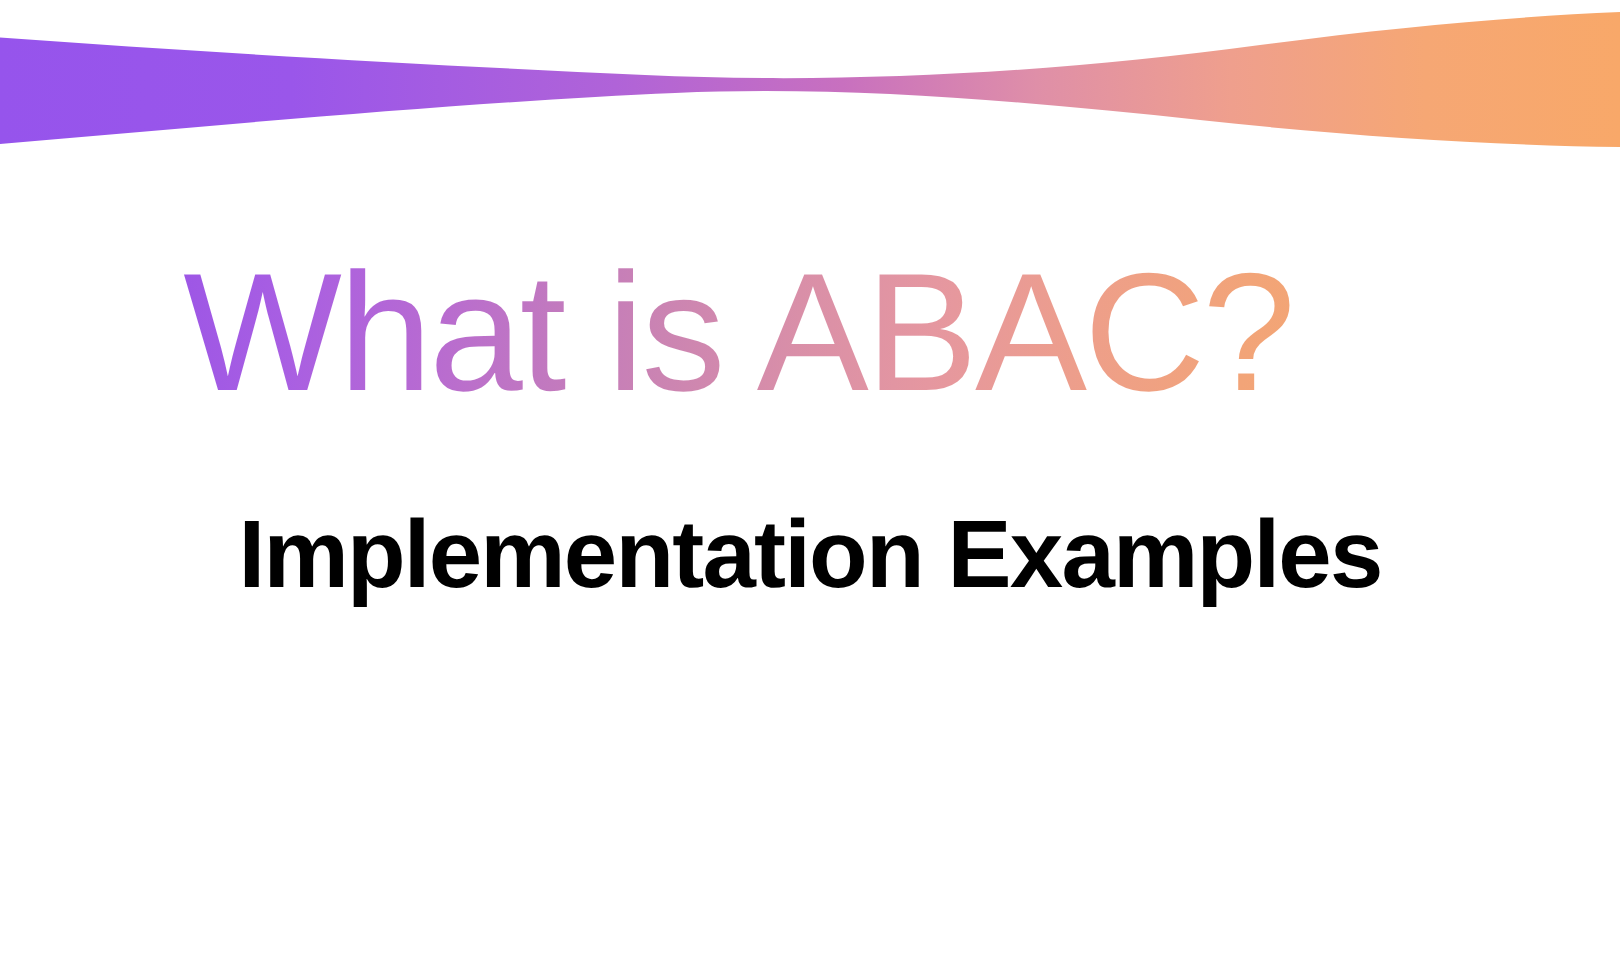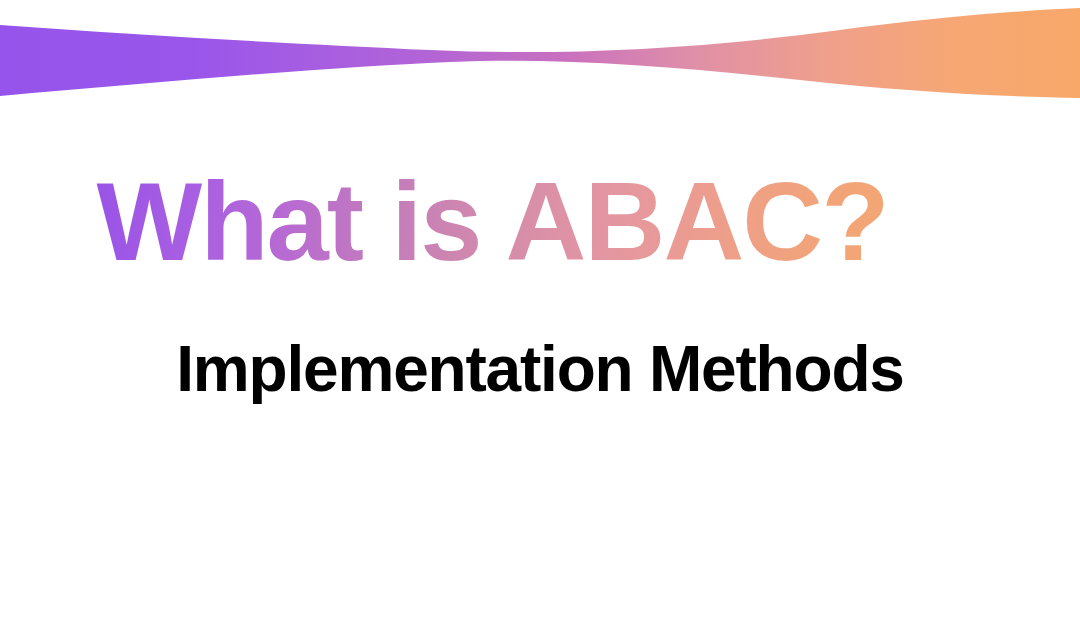--- a/index.html
+++ b/index.html
@@ -48,21 +48,21 @@
 
   #title {
     margin: 0;
     padding: 0;
     position: absolute;
     top: 166px;
     left: 0;
     width: 984px;
     font-size: 112px;
     line-height: 1.0;
-    font-weight: 700;
+    font-weight: 400;
     letter-spacing: -2px;
     white-space: nowrap;
     background-image: linear-gradient(
         95deg,
         #8b4be0 0%,
         #9b55e6 11%,
         #a95fe2 20%,
         #b76ad2 29%,
         #c178c0 37%,
         #cb84b2 45%,
@@ -122,17 +122,17 @@
                C 330,67 160,82 0,96
                Z"></path>
     </svg>
   </div>
 
   <div id="hero">
 
     <h1 id="title">What is ABAC?</h1>
 
     <div id="subtitle">
-      <span class="sub-line">Implementation Methods</span>
+      <span class="sub-line">Implementation Examples</span>
     </div>
 
   </div>
 </div>
 
 </body></html>

